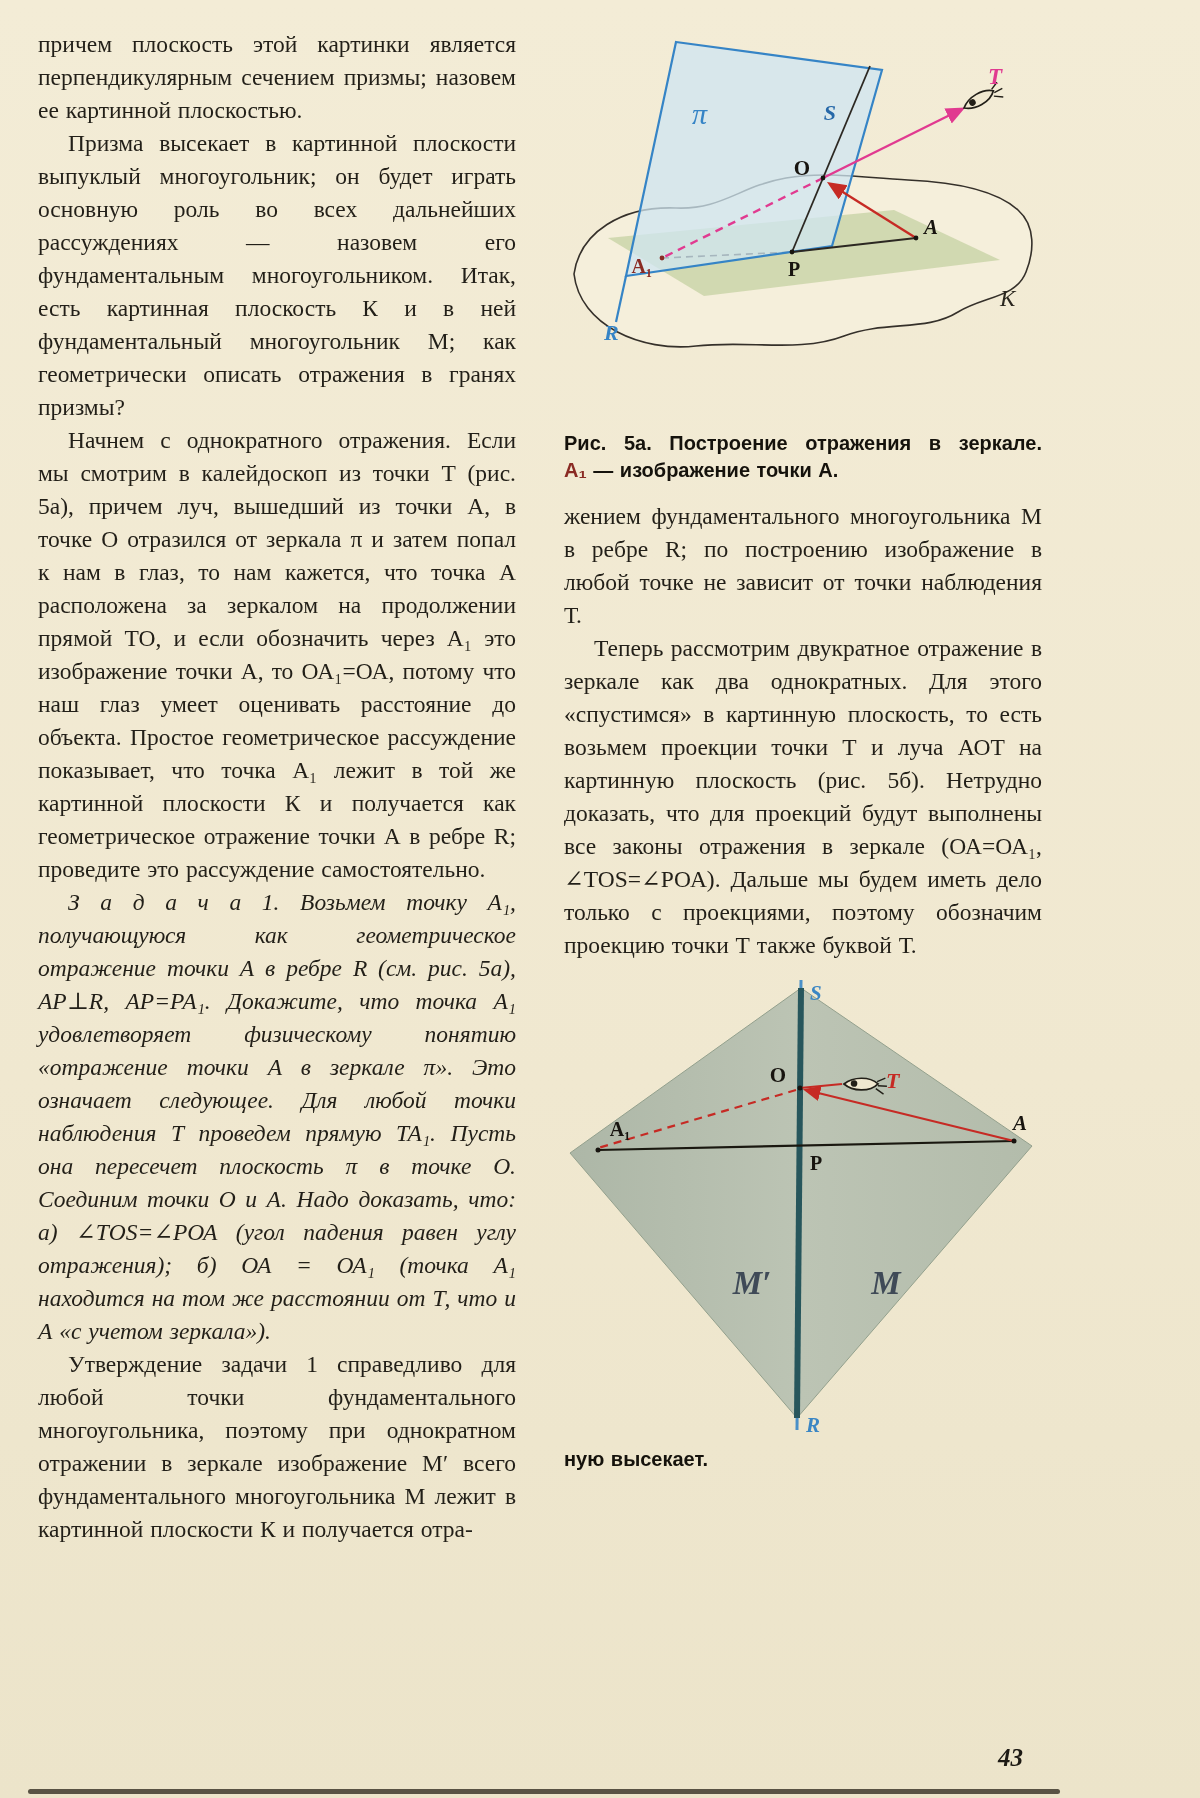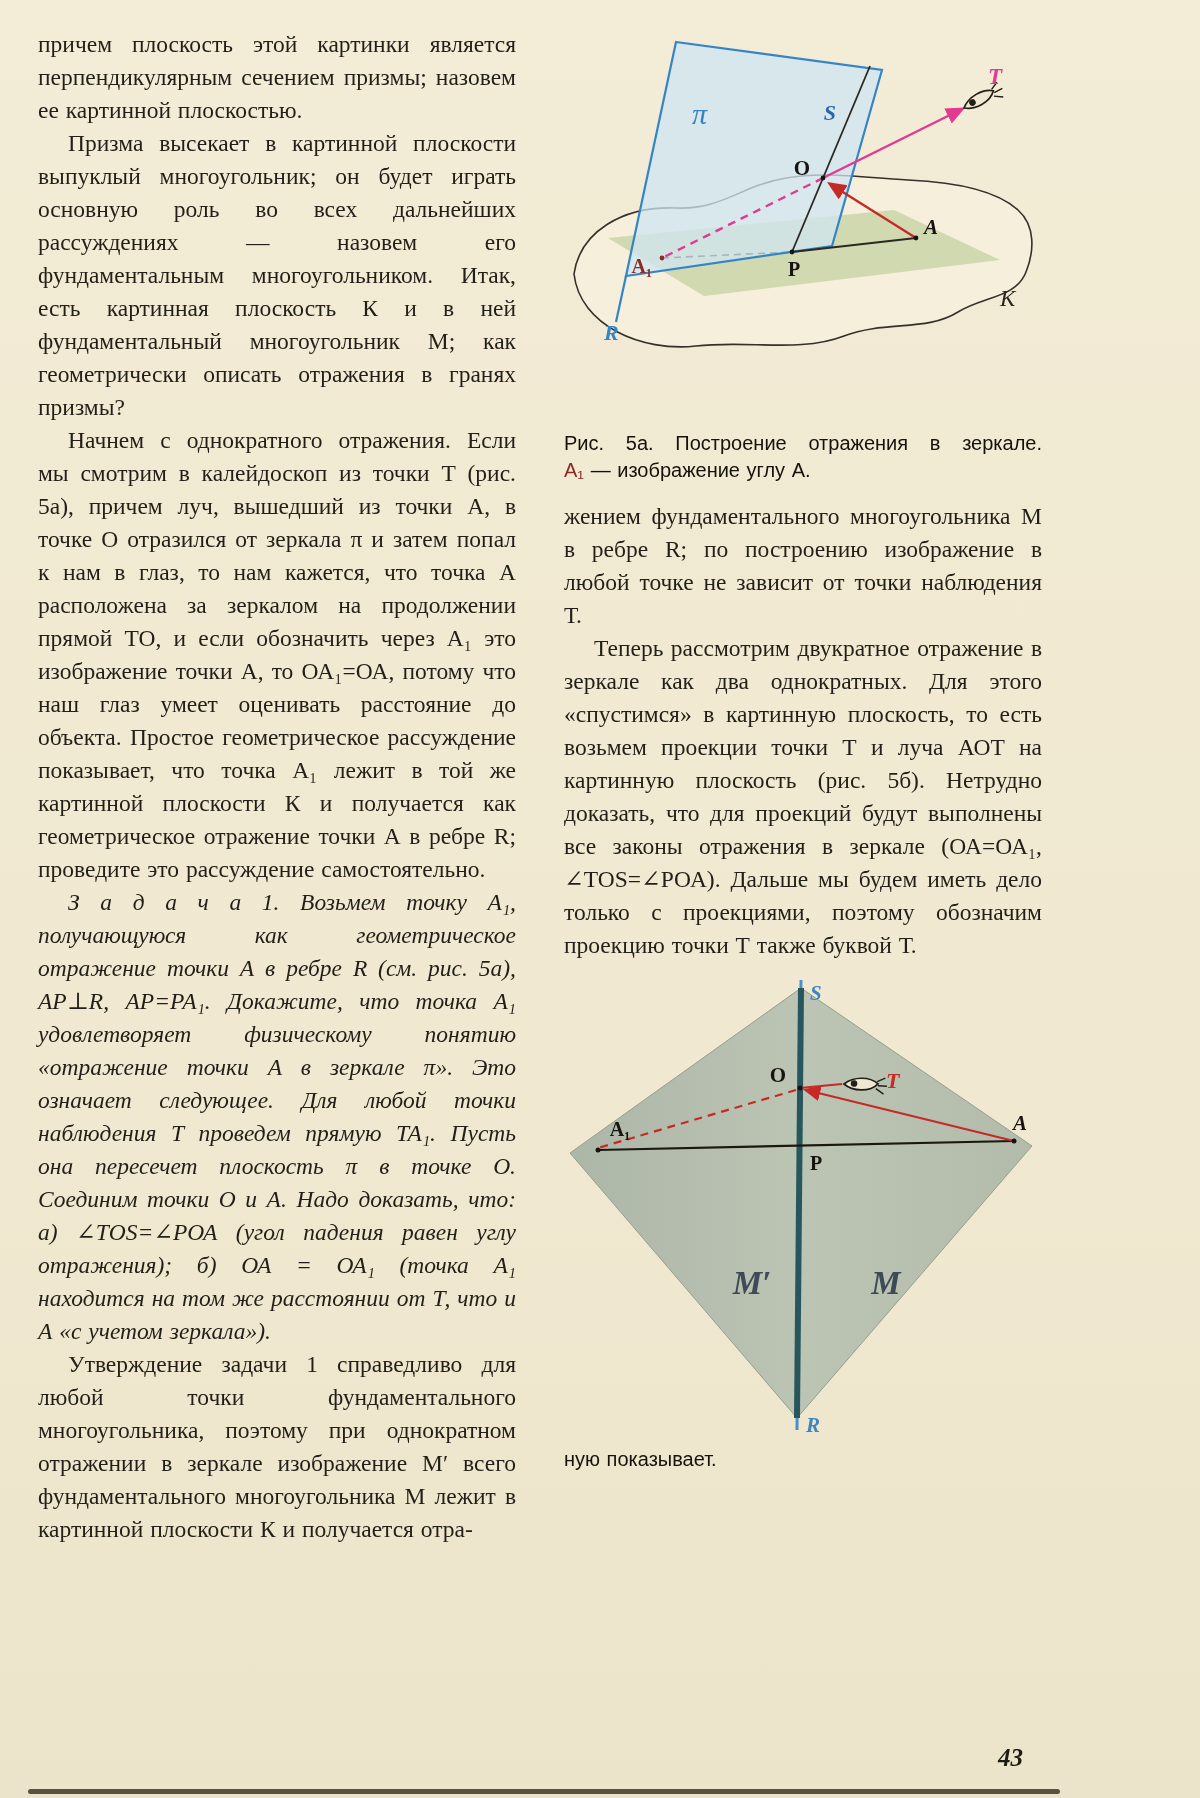--- a/index.html
+++ b/index.html
@@ -11,21 +11,21 @@
   }
   .page{position:absolute;inset:0;box-sizing:border-box;padding:28px 158px 16px 38px;display:flex;gap:48px;}
   .col{width:478px;font-size:23.5px;line-height:33px;text-align:justify;word-spacing:1px;hyphens:auto;-webkit-hyphens:auto;}
   .col p{margin:0;text-indent:30px;text-align:justify;}
   .col p.noindent{text-indent:0;}
   .col p.task{font-style:italic;}
   figure{margin:0;}
   .fig-svg{display:block;}
   .caption{
     font-family:"Liberation Sans","DejaVu Sans",sans-serif;
-    font-weight:400;font-size:20px;line-height:27px;color:#15120c;
+    font-weight:700;font-size:20px;line-height:27px;color:#15120c;
     margin:10px 0 16px 0;
   }
   .cap-line{display:block;}
   .cap-just{text-align:justify;text-align-last:justify;}
   .a1{font-style:normal;color:#8a2b24;}
   .page-number{
     position:absolute;top:1744px;left:998px;
     font-family:"Liberation Serif","DejaVu Serif",serif;
     font-weight:700;font-style:italic;font-size:25px;color:#1d1a14;
   }
@@ -98,21 +98,21 @@
         <text class="svg-label" x="246" y="147" text-anchor="end" font-size="21" font-weight="bold" fill="#17140f">O</text>
         <text class="svg-label" x="88" y="245" text-anchor="end" font-size="20" font-weight="bold" fill="#8a2b24">А₁</text>
         <text class="svg-label" x="230" y="248" text-anchor="middle" font-size="20" font-weight="bold" fill="#17140f">Р</text>
         <text class="svg-label" x="360" y="206" font-size="21" font-weight="bold" font-style="italic" fill="#17140f">А</text>
         <text class="svg-label" x="40" y="312" font-size="22" font-weight="bold" font-style="italic" fill="#3584c6">R</text>
         <text class="svg-label" x="436" y="278" font-size="23" font-style="italic" fill="#2a261e">К</text>
       </svg>
 
       <figcaption class="caption">
         <span class="cap-line cap-just">Рис. 5а. Построение отражения в зеркале.</span>
-        <span class="cap-line"><em class="a1">А₁</em><span> — изображение углу А.</span></span>
+        <span class="cap-line"><em class="a1">А₁</em><span> — изображение точки А.</span></span>
       </figcaption>
     </figure>
 
     <div>
         <p class="noindent">жением фундаментального многоугольника М в ребре R; по построению изображение в любой точке не зависит от точки наблюдения Т.</p>
         <p>Теперь рассмотрим двукратное отражение в зеркале как два однократных. Для этого «спустимся» в картинную плоскость, то есть возьмем проекции точки Т и луча АОТ на картинную плоскость (рис. 5б). Нетрудно доказать, что для проекций будут выполнены все законы отражения в зеркале (ОА=ОА₁, ∠ТОS=∠РОА). Дальше мы будем иметь дело только с проекциями, поэтому обозначим проекцию точки Т также буквой Т.</p>
       </div>
 
     <figure style="margin-top:16px;">
       <svg class="fig-svg" width="478" height="458" viewBox="0 0 478 458">
@@ -155,21 +155,21 @@
         <text class="svg-label" x="222" y="104" text-anchor="end" font-size="21" font-weight="bold" fill="#17140f">O</text>
         <text class="svg-label" x="322" y="110" font-size="22" font-weight="bold" font-style="italic" fill="#c62a24">Т</text>
         <text class="svg-label" x="56" y="158" text-anchor="middle" font-size="20" font-weight="bold" fill="#17140f">А₁</text>
         <text class="svg-label" x="456" y="152" text-anchor="middle" font-size="21" font-weight="bold" font-style="italic" fill="#17140f">А</text>
         <text class="svg-label" x="246" y="192" font-size="20" font-weight="bold" fill="#17140f">Р</text>
         <text class="svg-label" x="188" y="316" text-anchor="middle" font-size="33" font-weight="bold" font-style="italic" fill="#3f4a57">М′</text>
         <text class="svg-label" x="322" y="316" text-anchor="middle" font-size="33" font-weight="bold" font-style="italic" fill="#3f4a57">М</text>
       </svg>
 
       <figcaption class="caption">
-        <span class="cap-line">ную показывает.</span>
+        <span class="cap-line">ную высекает.</span>
       </figcaption>
     </figure>
 
   </div>
 </div>
 
 <div class="page-number">43</div>
 <div class="scan-edge"></div>
 
 </body></html>

